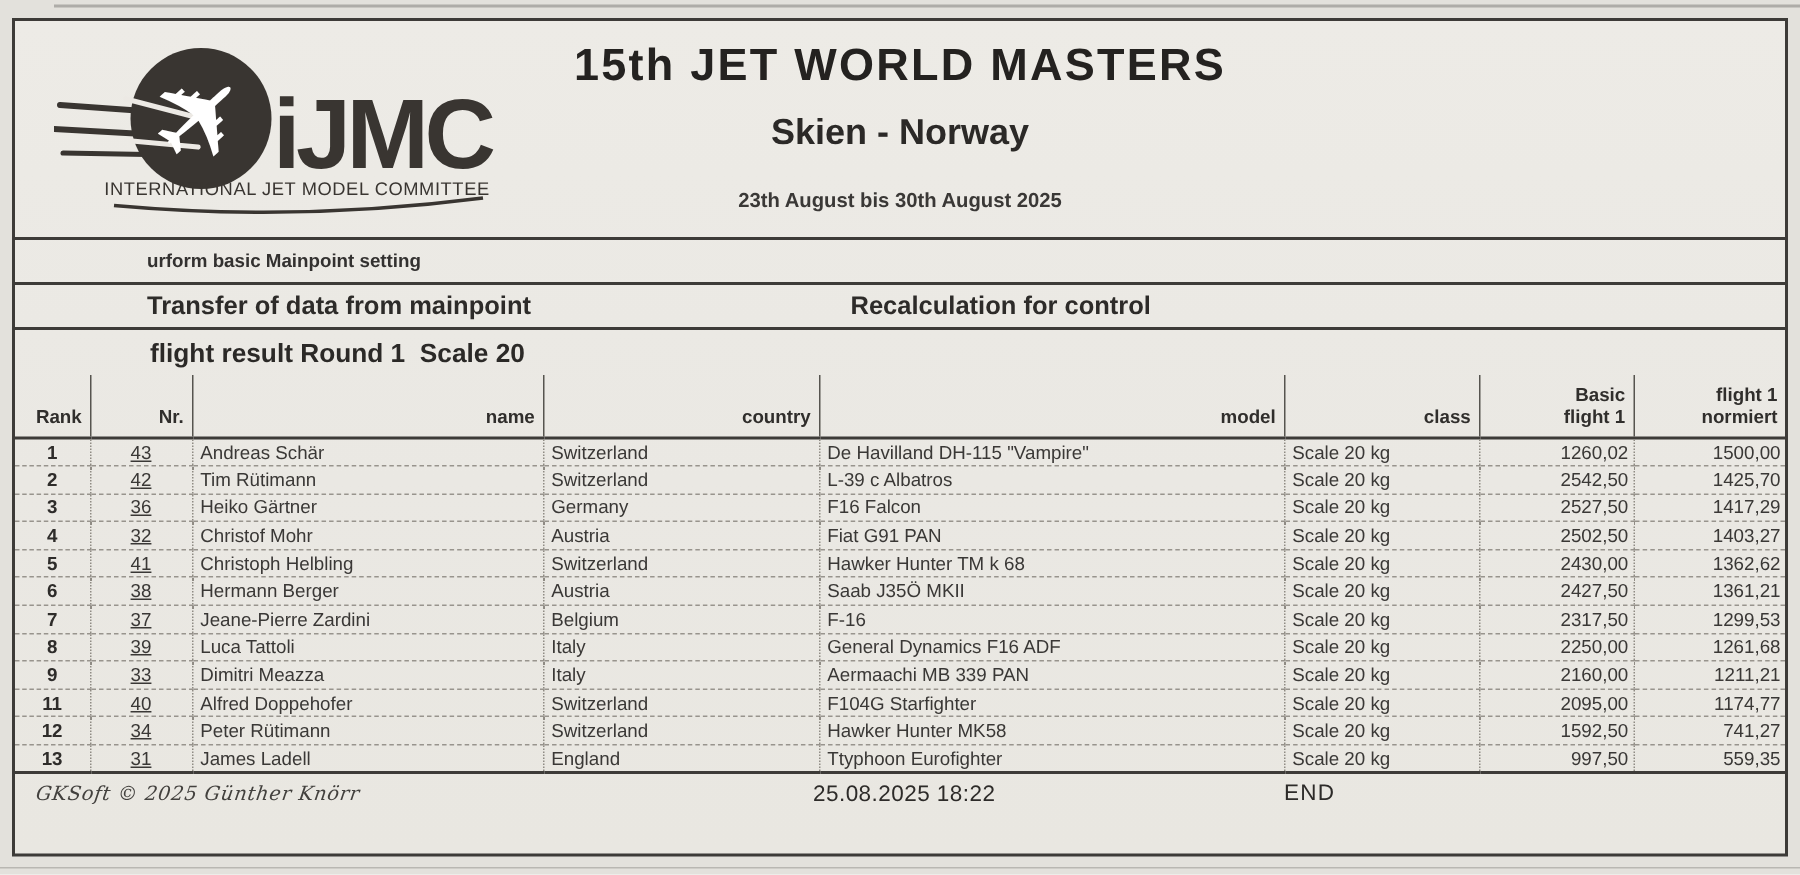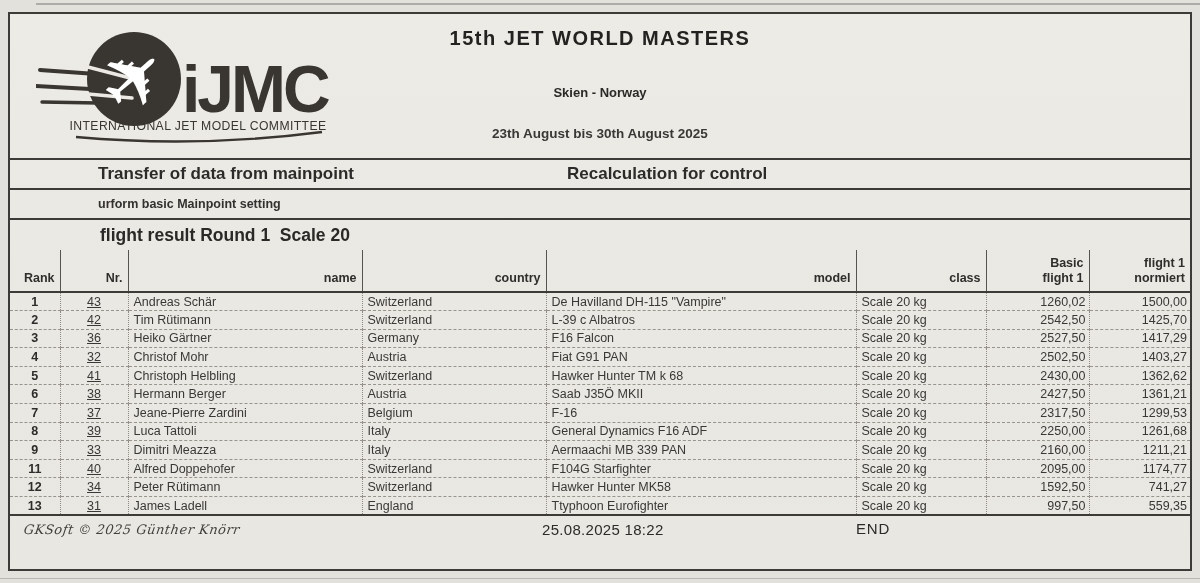--- a/index.html
+++ b/index.html
@@ -16,23 +16,23 @@
     position:absolute; left:8px; top:12px; right:8px; bottom:12px;
     border:2px solid #3d3b38;
     background:linear-gradient(180deg,#edebe6 0%, #eae8e3 55%, #e9e7e1 100%);
     display:flex; flex-direction:column;
   }
 
   
   .hdr { position:relative; height:146px; border-bottom:2px solid #3d3b38; flex:none; }
   .logo { position:absolute; left:26px; top:10px; }
   .t1 { position:absolute; left:0; right:0; top:13px; text-align:center;
-        font-size:20px; font-weight:bold; letter-spacing:1.5px; color:#242220; }
-  .t2 { position:absolute; left:0; right:0; top:71px; text-align:center;
-        font-size:13px; font-weight:bold; color:#2b2927; }
+        font-size:30px; font-weight:bold; letter-spacing:1.5px; color:#242220; }
+  .t2 { position:absolute; left:0; right:0; top:61px; text-align:center;
+        font-size:24px; font-weight:bold; color:#2b2927; }
   .t3 { position:absolute; left:0; right:0; top:112px; text-align:center;
         font-size:13.5px; font-weight:bold; color:#3a3836; }
 
   
   .band { position:relative; flex:none; border-bottom:2px solid #3d3b38; }
   .band1 { height:30px; }
   .band2 { height:30px; }
   .lbl-transfer { position:absolute; left:88px; top:4px; font-size:17px; font-weight:bold; color:#2d2b29; }
   .lbl-recalc   { position:absolute; left:557px; top:4px; font-size:17px; font-weight:bold; color:#2d2b29; }
   .lbl-urform   { position:absolute; left:88px; top:7px; font-size:12.5px; font-weight:bold; color:#333130; }
@@ -91,27 +91,27 @@
         <text x="98" y="55" font-size="78" fill="#ffffff" text-anchor="middle" dominant-baseline="central" transform="rotate(-42 98 55)" font-family="DejaVu Sans, sans-serif">✈</text>
         <text x="146" y="88" font-size="66" font-weight="bold" fill="#393531" letter-spacing="-3" font-family="Liberation Sans, sans-serif">iJMC</text>
         <text x="162" y="106" font-size="12.2" fill="#393531" text-anchor="middle" letter-spacing="0.4" font-family="Liberation Sans, sans-serif">INTERNATIONAL JET MODEL COMMITTEE</text>
         <path d="M40,113 Q162,124 286,108" stroke="#393531" stroke-width="2.4" fill="none"></path>
       </svg>
       <div class="t1">15th JET WORLD MASTERS</div>
       <div class="t2">Skien - Norway</div>
       <div class="t3">23th August bis 30th August 2025</div>
     </div>
 
+    <div class="band band2">
+      <span class="lbl-urform">urform basic Mainpoint setting</span>
+    </div>
+
     <div class="band band1">
       <span class="lbl-transfer">Transfer of data from mainpoint</span>
       <span class="lbl-recalc">Recalculation for control</span>
-    </div>
-
-    <div class="band band2">
-      <span class="lbl-urform">urform basic Mainpoint setting</span>
     </div>
 
     <div class="section-title">
       <span class="st-text">flight result Round 1  Scale 20</span>
     </div>
 
     <table>
       <colgroup>
         <col style="width:50px">
           <col style="width:68px">

